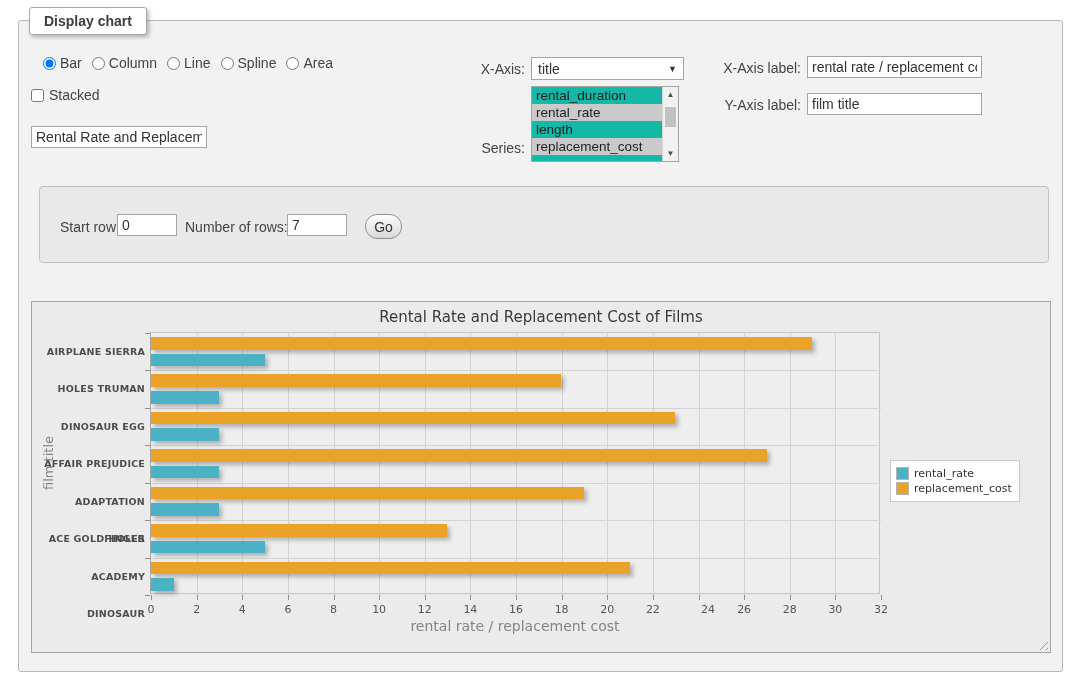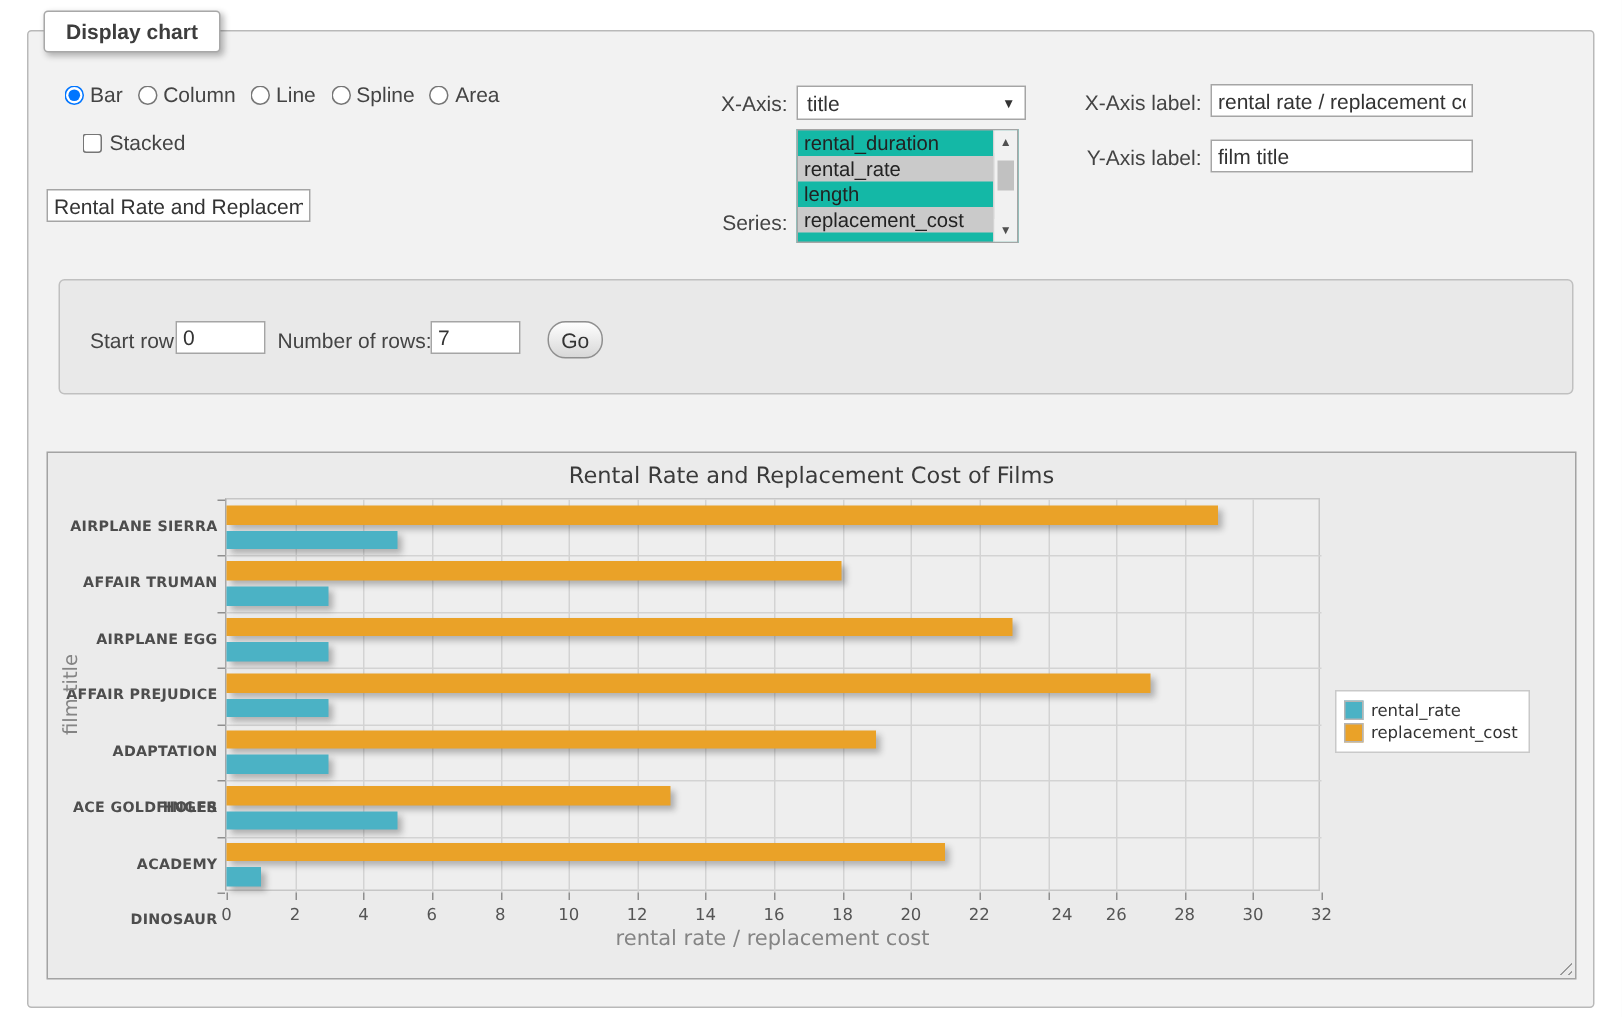--- a/index.html
+++ b/index.html
@@ -11,21 +11,21 @@
   .fieldset { position:absolute; left:18px; top:20px; width:1045px; height:652px;
     background:#f2f2f2; border:1px solid #b9b9b9; border-radius:3px; }
   .legend-box { position:absolute; left:10px; top:-14px; background:#fff;
     border:1px solid #a8a8a8; border-radius:3px; padding:5px 14px;
     font-size:14px; font-weight:bold; color:#3d3d3d;
     box-shadow:2px 2px 4px rgba(0,0,0,0.28); }
 
   .lbl { font-size:14px; color:#444; }
   .radio-row { position:absolute; left:12px; top:34px; display:flex; align-items:center; gap:10px;margin-left:12px; }
   .radio-item { display:flex; align-items:center; gap:4px; font-size:14px; color:#444; }
-  .check-row { position:absolute; left:12px; top:66px; display:flex; align-items:center; gap:5px;margin-left:24px; }
+  .check-row { position:absolute; left:12px; top:66px; display:flex; align-items:center; gap:5px; }
 
   input[type="text"] { border:1px solid #a5a5a5; background:#fff; font-family:"Liberation Sans",sans-serif;
     font-size:14px; color:#333; padding:2px 4px; height:22px; }
   .title-input { position:absolute; left:12px; top:105px; width:176px; }
 
   .mid-label { position:absolute; width:76px; text-align:right; }
   .select-box { position:absolute; left:512px; top:36px; width:153px; height:23px; background:#fff;
     border:1px solid #a5a5a5; font-size:14px; color:#333; display:flex; align-items:center;
     padding:0 6px; cursor:default; }
   .select-box .sel-text { flex:1; overflow:hidden; white-space:nowrap; }
@@ -217,24 +217,24 @@
           <div class="y-tick" style="top: 37.4286px;"></div>
           <div class="y-tick" style="top: 74.8571px;"></div>
           <div class="y-tick" style="top: 112.286px;"></div>
           <div class="y-tick" style="top: 149.714px;"></div>
           <div class="y-tick" style="top: 187.143px;"></div>
           <div class="y-tick" style="top: 224.571px;"></div>
           <div class="y-tick" style="top: 262px;"></div>
           <div class="cat-label" style="top: 0px; height: 37.4286px; line-height: 37.4286px;">AIRPLANE SIERRA</div>
           <div class="bar" style="top: 4px; width: 661.334px; background: rgb(234, 162, 40);"></div>
           <div class="bar" style="top: 20.6px; width: 113.834px; background: rgb(75, 178, 197);"></div>
-          <div class="cat-label" style="top: 37.4286px; height: 37.4286px; line-height: 37.4286px;">AFFAIR TRUMAN</div>
+          <div class="cat-label" style="top: 37.4286px; height: 37.4286px; line-height: 37.4286px;">HOLES TRUMAN</div>
           <div class="bar" style="top: 41.4286px; width: 410.397px; background: rgb(234, 162, 40);"></div>
           <div class="bar" style="top: 58.0286px; width: 68.2094px; background: rgb(75, 178, 197);"></div>
-          <div class="cat-label" style="top: 74.8571px; height: 37.4286px; line-height: 37.4286px;">AIRPLANE EGG</div>
+          <div class="cat-label" style="top: 74.8571px; height: 37.4286px; line-height: 37.4286px;">DINOSAUR EGG</div>
           <div class="bar" style="top: 78.8571px; width: 524.459px; background: rgb(234, 162, 40);"></div>
           <div class="bar" style="top: 95.4571px; width: 68.2094px; background: rgb(75, 178, 197);"></div>
           <div class="cat-label" style="top: 112.286px; height: 37.4286px; line-height: 37.4286px;">AFFAIR PREJUDICE</div>
           <div class="bar" style="top: 116.286px; width: 615.709px; background: rgb(234, 162, 40);"></div>
           <div class="bar" style="top: 132.886px; width: 68.2094px; background: rgb(75, 178, 197);"></div>
           <div class="cat-label" style="top: 149.714px; height: 37.4286px; line-height: 37.4286px;">ADAPTATION HOLES</div>
           <div class="bar" style="top: 153.714px; width: 433.209px; background: rgb(234, 162, 40);"></div>
           <div class="bar" style="top: 170.314px; width: 68.2094px; background: rgb(75, 178, 197);"></div>
           <div class="cat-label" style="top: 187.143px; height: 37.4286px; line-height: 37.4286px;">ACE GOLDFINGER</div>
           <div class="bar" style="top: 191.143px; width: 296.334px; background: rgb(234, 162, 40);"></div>

